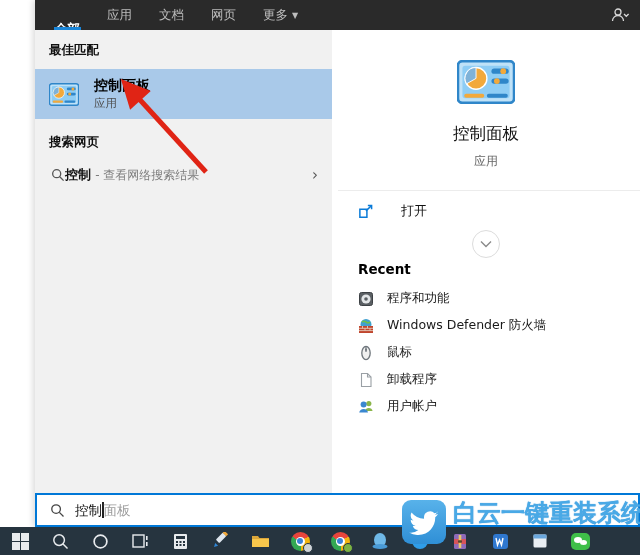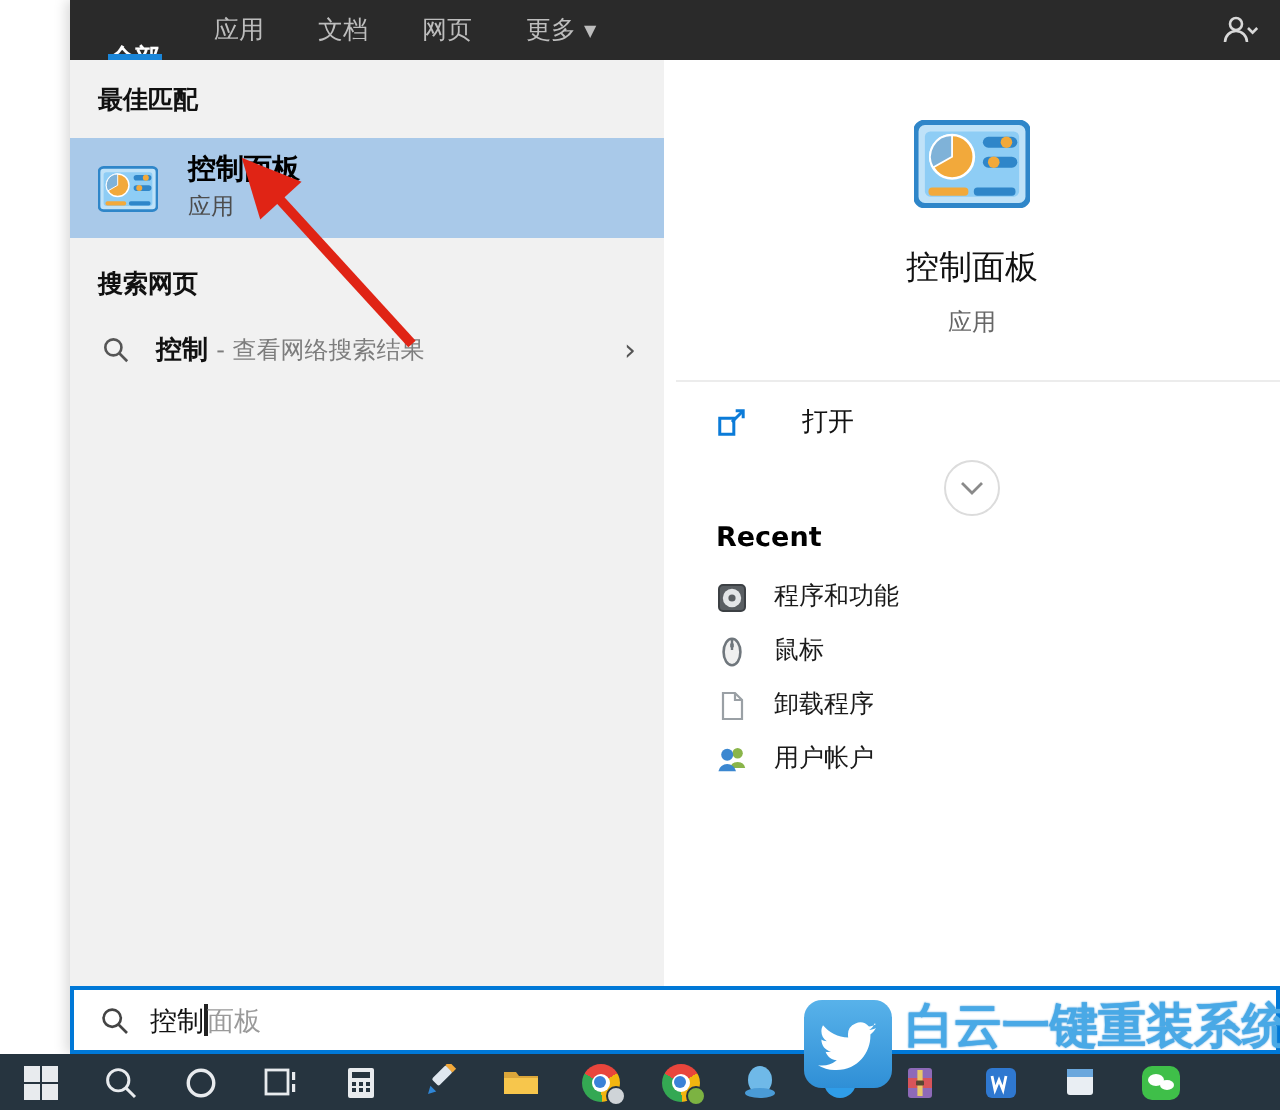--- a/index.html
+++ b/index.html
@@ -20,21 +20,21 @@
 
   .body { position:absolute; top:30px; left:0; right:0; bottom:34px; display:flex; }
   .leftcol { width:297px; background:#f1f1f1; flex:none; }
   .rightcol { flex:1; background:#fff; position:relative; }
 
   .sec-header { font-size:12.5px; font-weight:bold; color:#111; padding:12px 14px 10px; }
   .best-row { height:50px; background:#a9c9e9; display:flex; align-items:center; padding:0 14px; gap:15px; cursor:pointer; }
   .best-title { font-size:14px; font-weight:bold; color:#000; line-height:1.15; }
   .best-sub { font-size:11.5px; color:#4d4d4d; margin-top:3px; }
   .web-header { font-size:12.5px; font-weight:bold; color:#111; padding:15px 14px 7px; }
-  .web-row { height:34px; display:flex; align-items:center; padding:0 8px 0 16px; gap:13px; cursor:pointer; }
+  .web-row { height:34px; display:flex; align-items:center; padding:0 8px 0 16px; cursor:pointer; }
   .web-text { flex:1; font-size:13px; color:#111; white-space:nowrap; }
   .web-query { font-weight:bold; }
   .web-hint { color:#7d7d7d; font-size:12px; }
   .web-chev { color:#555; font-size:15px; line-height:1; padding:0 6px; }
 
   .hero { position:absolute; top:0; left:0; right:0; display:flex; flex-direction:column; align-items:center; }
   .hero-icon { margin-top:30px; }
   .hero-title { margin-top:19px; font-size:16.5px; color:#111; }
   .hero-sub { margin-top:8px; font-size:12px; color:#666; }
   .divider { position:absolute; top:160px; left:6px; right:0; border-top:1px solid #ececec; }
@@ -187,20 +187,29 @@
           <div class="recent-row">
             <svg class="ricon" viewBox="0 0 16 16">
               <rect x="1.5" y="1.5" width="13" height="13" rx="2" fill="#5a5f63" stroke="#3c4044" stroke-width="1"></rect>
               <circle cx="8" cy="8" r="4.6" fill="#e3e6e8"></circle>
               <circle cx="8" cy="8" r="1.8" fill="#5a5f63"></circle>
             </svg>
             <span>程序和功能</span>
           </div>
           <div class="recent-row">
             <svg class="ricon" viewBox="0 0 16 16">
+              <circle cx="8" cy="6.5" r="5.5" fill="#3fa0d0"></circle>
+              <path d="M4 4 q2 -1.5 4 0 q2 1.5 4 0" fill="none" stroke="#6cc04a" stroke-width="1.6"></path>
+              <rect x="1" y="8" width="14" height="7" fill="#c0462e"></rect>
+              <path d="M1 10.3 h14 M1 12.6 h14 M4.5 8 v2.3 M9.5 8 v2.3 M7 10.3 v2.3 M12 10.3 v2.3" stroke="#e8d9c8" stroke-width="0.8" fill="none"></path>
+            </svg>
+            <span>Windows Defender 防火墙</span>
+          </div>
+          <div class="recent-row">
+            <svg class="ricon" viewBox="0 0 16 16">
               <ellipse cx="8" cy="8" rx="4.2" ry="6.6" fill="#f0f0f0" stroke="#6f767c" stroke-width="1.3"></ellipse>
               <line x1="8" y1="1.5" x2="8" y2="7" stroke="#6f767c" stroke-width="1.2"></line>
               <rect x="7.1" y="3.4" width="1.8" height="2.6" rx="0.9" fill="#6f767c"></rect>
             </svg>
             <span>鼠标</span>
           </div>
           <div class="recent-row">
             <svg class="ricon" viewBox="0 0 16 16">
               <path d="M3.5 1.5 h6 l3.5 3.5 v9.5 h-9.5 z" fill="#fff" stroke="#9aa0a5" stroke-width="1.1"></path>
               <path d="M9.5 1.5 v3.5 h3.5" fill="none" stroke="#9aa0a5" stroke-width="1.1"></path>

